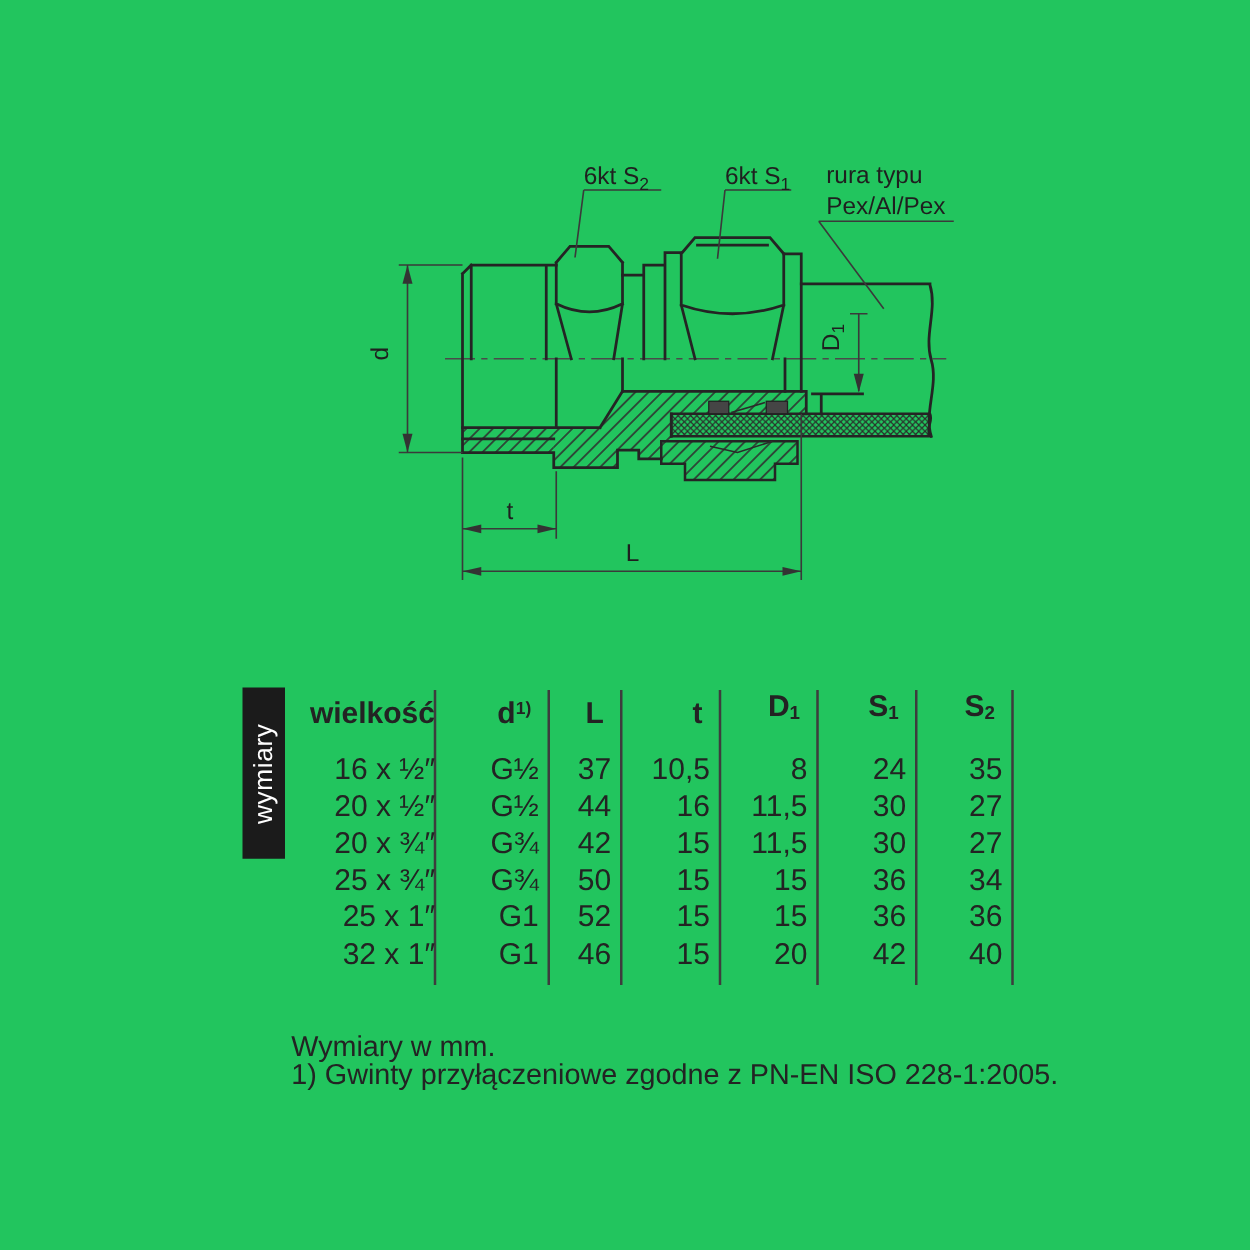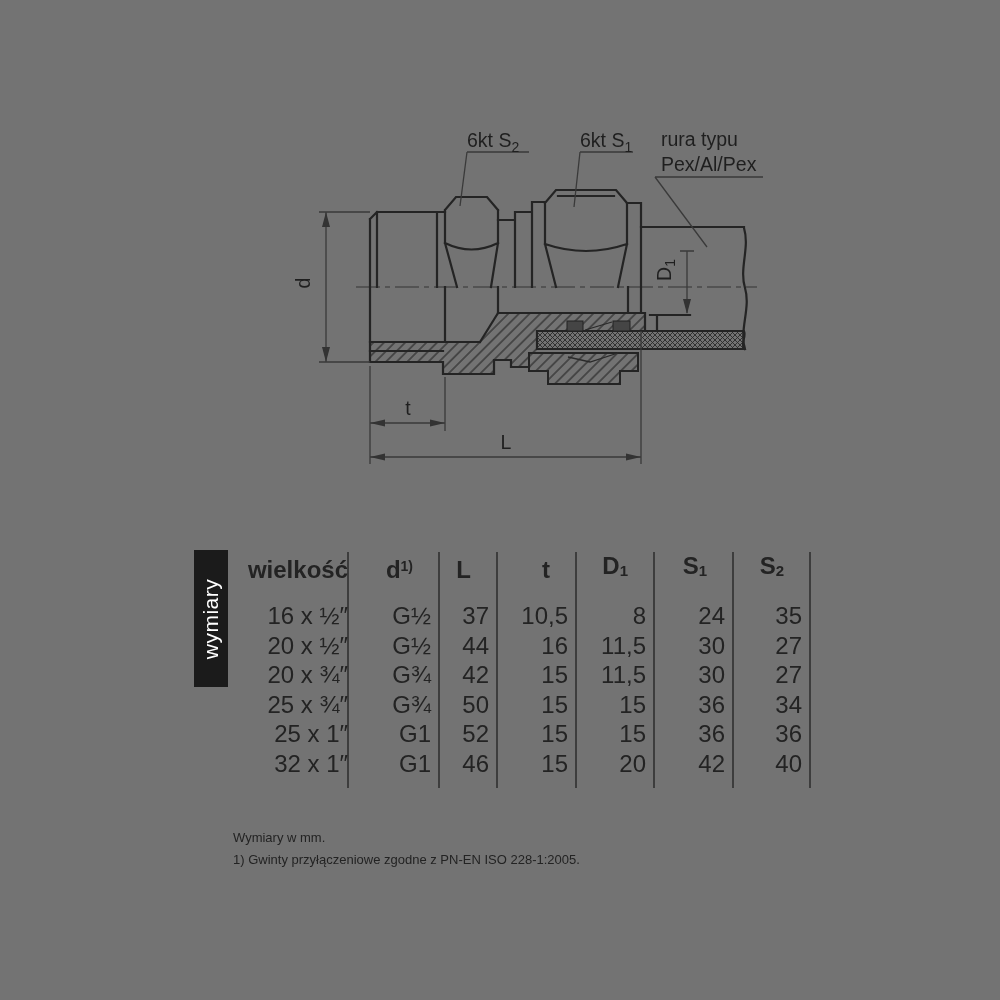--- a/index.html
+++ b/index.html
@@ -1,17 +1,17 @@
 <!DOCTYPE html>
 <html><head>
 <meta charset="utf-8">
 <style>
   html,body{margin:0;padding:0;background:#fff;}
   .canvas{
-    position:relative;width:1000px;height:1000px;background:#737373;overflow:hidden;
+    position:relative;width:1000px;height:1000px;background:#22c55e;overflow:hidden;
     font-family:"Liberation Sans","DejaVu Sans",sans-serif;color:#232323;
   }
   svg.drawing{position:absolute;left:0;top:0;width:1000px;height:1000px;}
   .dlabel{font-family:"Liberation Sans","DejaVu Sans",sans-serif;font-size:19.5px;fill:#1f1f1f;}
   .dsub{font-size:14px;}
   
   .side-tab{
     position:absolute;left:194px;top:550px;width:34px;height:137px;
     display:flex;align-items:center;justify-content:center;
   }
@@ -24,27 +24,27 @@
   .tbl-header{
     position:absolute;left:228px;top:548px;height:36px;display:grid;
     grid-template-columns:120px 91px 58px 79px 78px 79px 77px;
     font-weight:bold;font-size:24px;
   }
   .tbl-body{
     position:absolute;left:228px;top:601px;display:grid;
     grid-template-columns:120px 91px 58px 79px 78px 79px 77px;
     grid-auto-rows:29.6px;font-size:24px;
   }
-  .hcell{line-height:36px;text-align:right;padding-right:26px;}
+  .hcell{line-height:36px;text-align:right;padding-right:14px;}
   .cell{line-height:29.6px;text-align:right;padding-right:8px;white-space:nowrap;}
   .col0{padding-right:0;}
   .sup{font-size:14px;vertical-align:7px;}
   .subsc{font-size:15px;vertical-align:-2px;}
   
-  .notes{position:absolute;left:233px;top:827px;font-size:13px;line-height:21.5px;color:#232323;}
+  .notes{position:absolute;left:233px;top:827px;font-size:23px;line-height:21.5px;color:#232323;}
 </style>
 </head>
 <body>
 
 <div class="canvas">
 
   <svg class="drawing" viewBox="0 0 1000 1000">
     <defs>
       <pattern id="hatch" patternUnits="userSpaceOnUse" width="7.5" height="7.5" patternTransform="rotate(-45)">
         <line x1="0" y1="3.75" x2="7.5" y2="3.75" stroke="#2e2e2e" stroke-width="1.25"></line>

